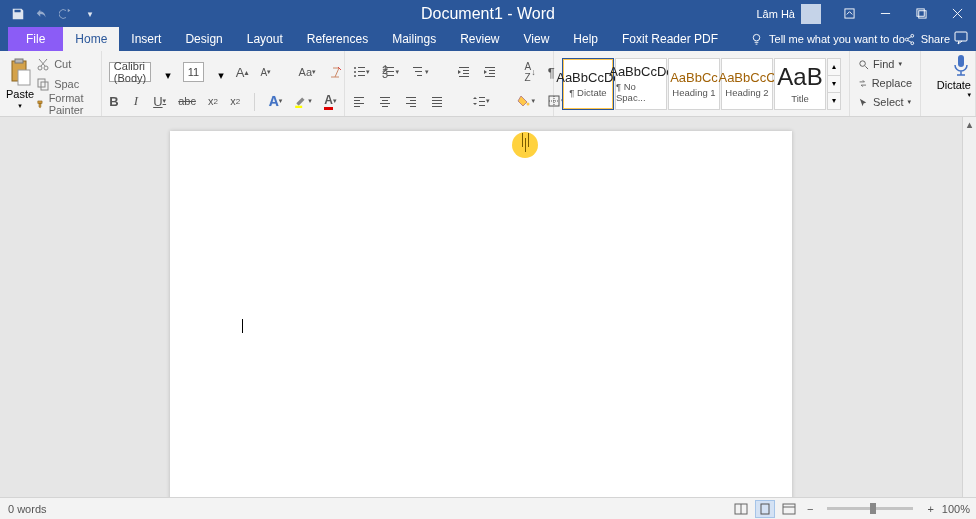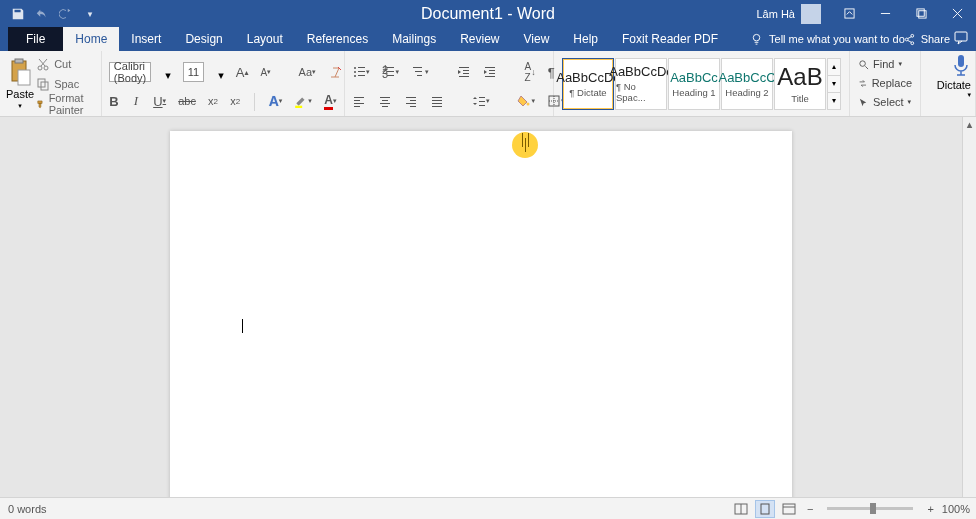--- a/index.html
+++ b/index.html
@@ -10,21 +10,21 @@
 .qat .qbtn svg{width:14px;height:14px;fill:currentColor}
 .title{position:absolute;left:50%;transform:translateX(-50%);font-size:16px}
 .title-right{position:absolute;right:1px;display:flex;align-items:center}
 .user{display:flex;align-items:center;gap:6px;margin-right:10px;font-size:12px}
 .avatar{width:20px;height:20px;background:#c5d3e8}
 .winbtn{width:36px;height:27px;display:flex;align-items:center;justify-content:center;color:#fff}
 .winbtn svg{width:11px;height:11px;stroke:#fff;stroke-width:1;fill:none}
 .menubar{height:24px;background:#2b579a;display:flex;align-items:center;color:#fff;padding-left:8px;position:relative}
 .tab{padding:0 12px;height:24px;display:flex;align-items:center;font-size:12px}
 .tab.active{background:#f3f3f3;color:#2b579a}
-.tab.file{background:#0f172a;padding:0 18px}
+.tab.file{background:#8b5cf6;padding:0 18px}
 .tellme{display:flex;align-items:center;gap:6px;margin-left:20px;font-size:12px}
 .tellme svg{width:13px;height:13px;fill:none;stroke:#fff}
 .share{position:absolute;right:26px;display:flex;align-items:center;gap:5px;font-size:12px}
 .emoji{position:absolute;right:8px}
 .ribbon{height:66px;background:#f3f3f3;border-bottom:1px solid #d4d4d4;display:flex}
 .grp{border-right:1px solid #e0e0e0;padding:2px 4px;display:flex;flex-direction:column}
 .grp-label{height:16px;background:#f3f3f3;display:flex;align-items:center;justify-content:center;font-size:10.5px;color:#666;border-top:1px solid #e0e0e0;position:relative}
 .launcher{position:absolute;right:3px;width:10px;height:10px}
 .labels{display:flex;background:#f3f3f3}
 .clip{display:flex;align-items:center;padding:0 2px}
@@ -44,21 +44,21 @@
 .rbtn.w{width:26px}
 .sep{width:1px;height:18px;background:#d4d4d4;margin:0 2px}
 .bold{font-weight:700;font-size:13px}
 .italic{font-style:italic;font-size:13px;font-family:serif}
 .under{text-decoration:underline;font-size:13px}
 .para-grp{min-width:170px}
 .styles-grp{flex:1;display:flex;align-items:center;padding:0 4px}
 .style-tile{width:52px;height:52px;border:1px solid #d4d4d4;background:#fff;display:flex;flex-direction:column;align-items:center;justify-content:center;margin-right:1px}
 .style-tile.sel{border-color:#2b579a;border-width:1px;box-shadow:inset 0 0 0 1px #fec64f}
 .style-prev{font-size:13px;color:#222}
-.style-prev.blue{color:#0f766e}
+.style-prev.blue{color:#a16207}
 .style-prev.big{font-size:24px}
 .style-name{font-size:9.5px;color:#555;margin-top:2px}
 .edit-grp{width:62px;display:flex;flex-direction:column;gap:1px;padding:2px 4px}
 .elink{display:flex;align-items:center;gap:4px;font-size:11px;color:#444;height:18px}
 .elink svg{width:11px;height:11px}
 .voice{width:46px;display:flex;flex-direction:column;align-items:flex-end;justify-content:center}
 .voice svg{width:20px;height:26px;fill:#4472c4}
 .contentarea{position:absolute;top:117px;left:0;right:14px;height:380px;background:#e6e6e6;overflow:hidden}
 .page{position:absolute;left:170px;top:14px;width:622px;height:600px;background:#fff;box-shadow:0 0 4px rgba(0,0,0,.2)}
 .cursor-dot{position:absolute;left:512px;top:132px;width:26px;height:26px;border-radius:50%;background:#ffd23f;display:flex;align-items:center;justify-content:center}

